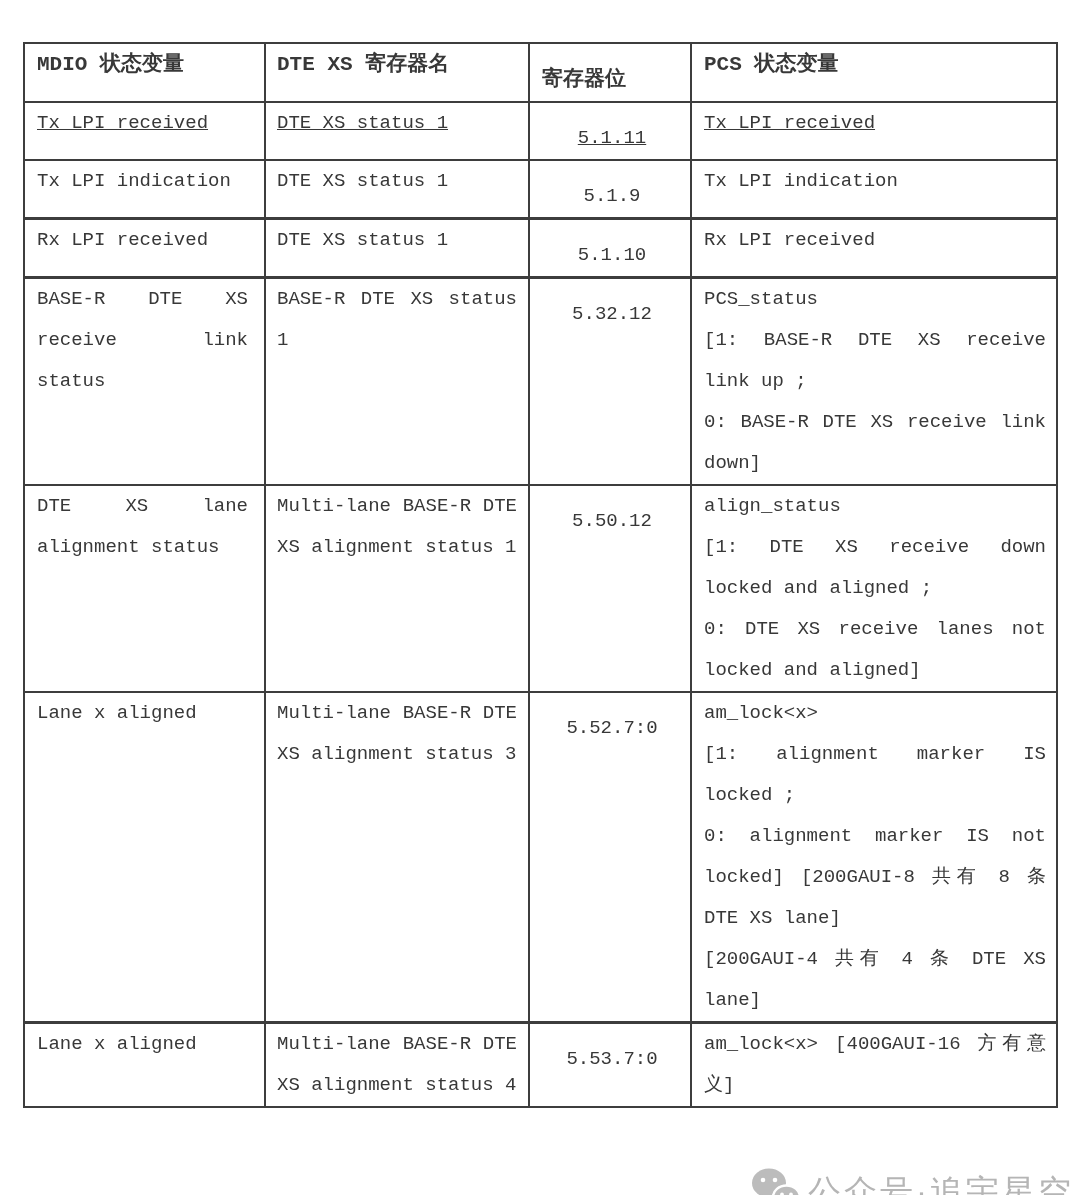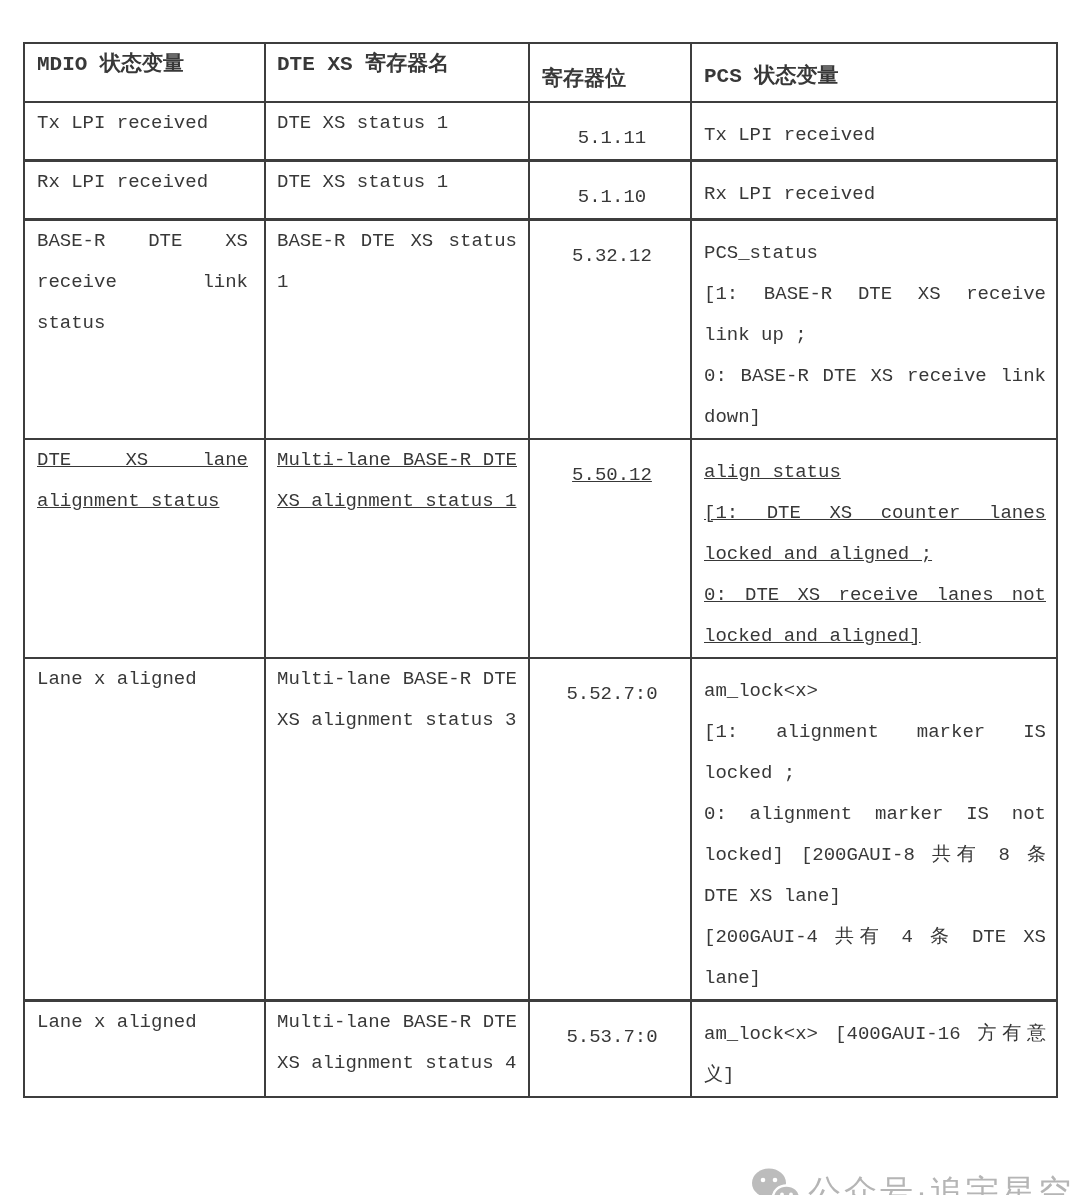--- a/index.html
+++ b/index.html
@@ -32,21 +32,21 @@
   .doc-table th{
     height:42px;line-height:42px;
     font-size:21px;font-weight:bold;
     white-space:nowrap;
   }
   .doc-table td{font-size:19px;line-height:41px;}
   
   .doc-table .k0{padding:0 16px 0 12px;}
   .doc-table .k1{padding:0 11px 0 11px;}
   .doc-table .k2{padding:15px 8px 0 12px;}
-  .doc-table .k3{padding:12px 10px 0 12px;}
+  .doc-table .k3{padding:0 10px 0 12px;}
   .cell-par{text-align:justify;}
   .k2 .cell-par{text-align:center;}
   .watermark{
     position:absolute;left:750px;top:1118px;
     display:flex;align-items:center;
     color:#b5b5b5;
     margin-top:48px;
   }
   .watermark .wm-text{
     font-family:"Liberation Sans","DejaVu Sans",sans-serif;
@@ -69,32 +69,46 @@
   </colgroup>
   <thead>
     <tr id="header-row">
         <th class="k0">MDIO 状态变量</th>
         <th class="k1">DTE XS 寄存器名</th>
         <th class="k2">寄存器位</th>
         <th class="k3">PCS 状态变量</th>
       </tr>
   </thead>
   <tbody id="table-body">
-      <tr style="height: 42px;">
+      <tr style="height: 42px; text-decoration: underline;">
         <td class="k0">
           <div class="cell-par">Tx LPI received</div>
         </td>
         <td class="k1">
           <div class="cell-par">DTE XS status 1</div>
         </td>
         <td class="k2">
           <div class="cell-par">5.1.11</div>
         </td>
         <td class="k3">
           <div class="cell-par">Tx LPI received</div>
+        </td>
+      </tr>
+      <tr style="height: 41px;">
+        <td class="k0">
+          <div class="cell-par">Tx LPI indication</div>
+        </td>
+        <td class="k1">
+          <div class="cell-par">DTE XS status 1</div>
+        </td>
+        <td class="k2">
+          <div class="cell-par">5.1.9</div>
+        </td>
+        <td class="k3">
+          <div class="cell-par">Tx LPI indication</div>
         </td>
       </tr>
       <tr class="thick-top" style="height: 42px;">
         <td class="k0">
           <div class="cell-par">Rx LPI received</div>
         </td>
         <td class="k1">
           <div class="cell-par">DTE XS status 1</div>
         </td>
         <td class="k2">
@@ -113,33 +127,33 @@
         </td>
         <td class="k2">
           <div class="cell-par">5.32.12</div>
         </td>
         <td class="k3">
           <div class="cell-par">PCS_status</div>
           <div class="cell-par">[1: BASE-R DTE XS receive link up ;</div>
           <div class="cell-par">0: BASE-R DTE XS receive link down]</div>
         </td>
       </tr>
-      <tr style="height: 205px; text-decoration: underline;">
+      <tr style="height: 205px;">
         <td class="k0">
           <div class="cell-par">DTE XS lane alignment status</div>
         </td>
         <td class="k1">
           <div class="cell-par">Multi-lane BASE-R DTE XS alignment status 1</div>
         </td>
         <td class="k2">
           <div class="cell-par">5.50.12</div>
         </td>
         <td class="k3">
           <div class="cell-par">align_status</div>
-          <div class="cell-par">[1: DTE XS counter lanes locked and aligned ;</div>
+          <div class="cell-par">[1: DTE XS receive down locked and aligned ;</div>
           <div class="cell-par">0: DTE XS receive lanes not locked and aligned]</div>
         </td>
       </tr>
       <tr style="height: 327px;">
         <td class="k0">
           <div class="cell-par">Lane x aligned</div>
         </td>
         <td class="k1">
           <div class="cell-par">Multi-lane BASE-R DTE XS alignment status 3</div>
         </td>

